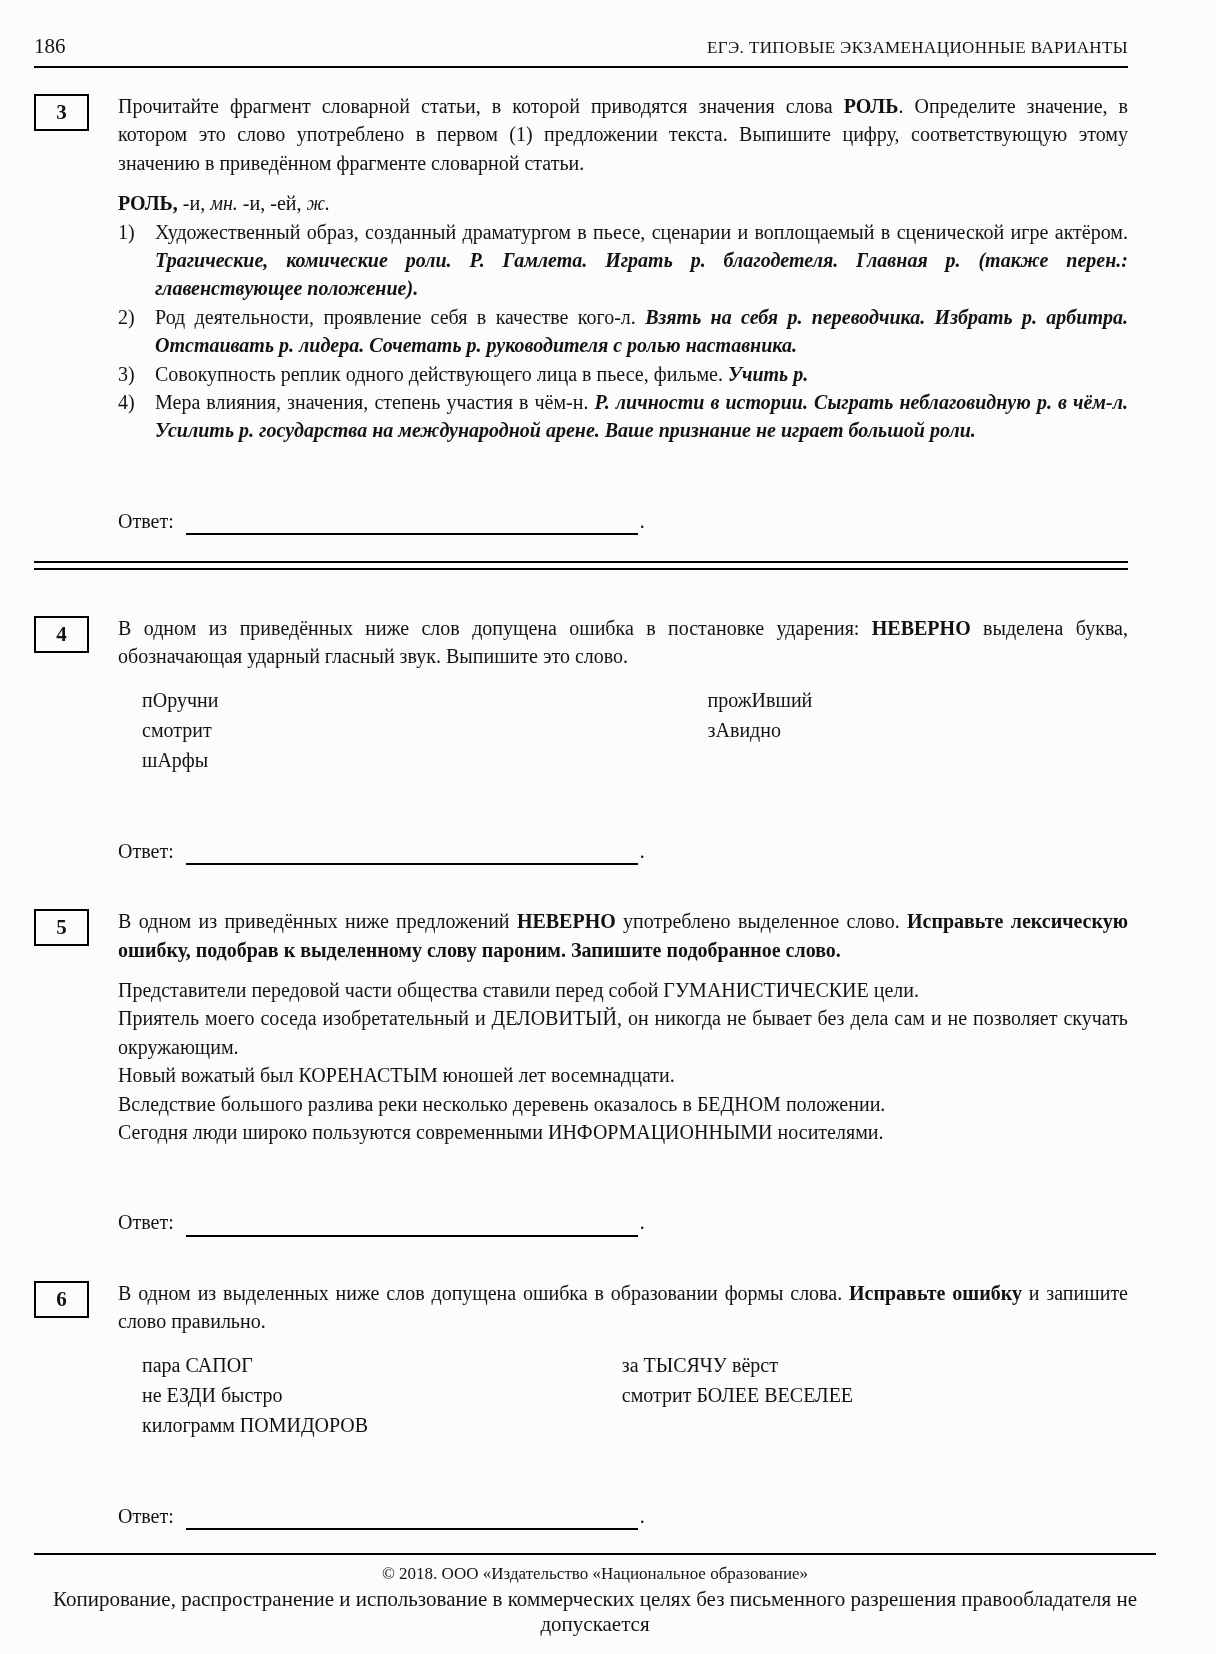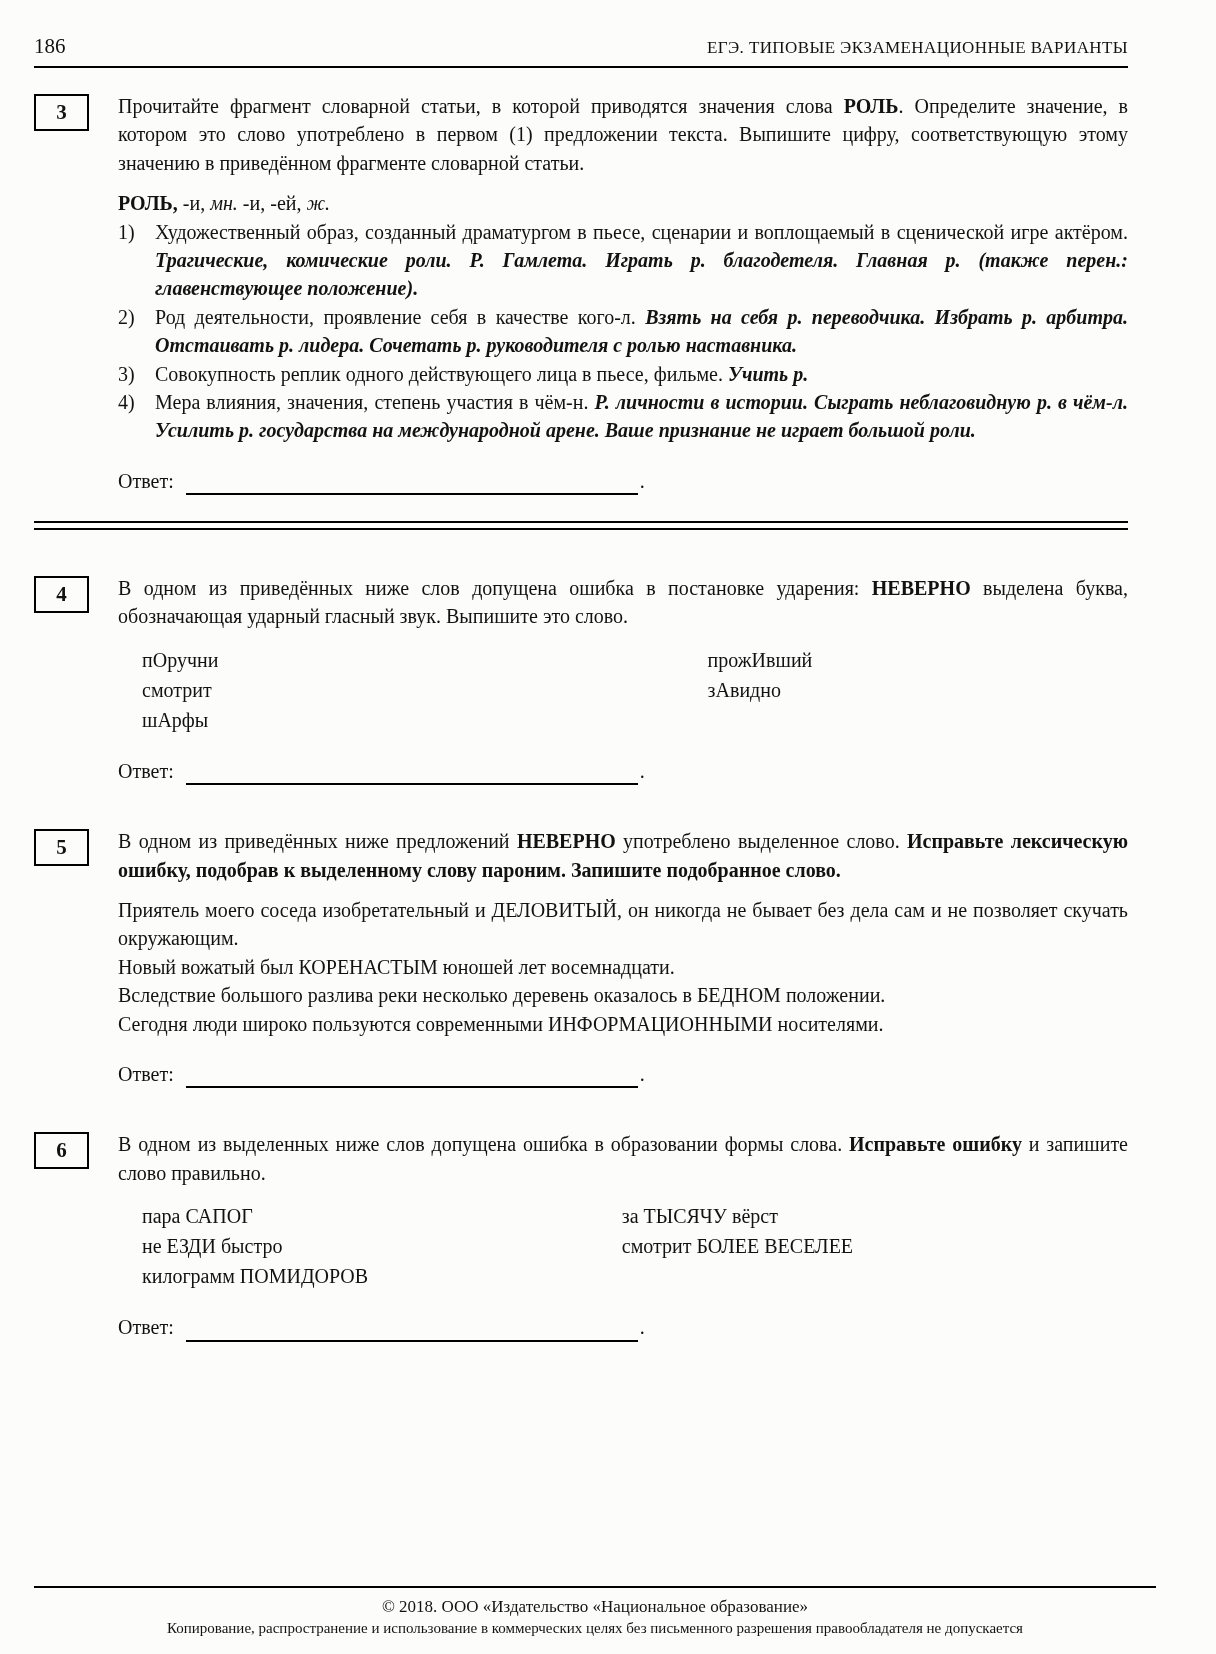--- a/index.html
+++ b/index.html
@@ -36,21 +36,21 @@
   .qbody { font-size: 20px; line-height: 1.42; text-align: justify; }
   .st-b { font-weight: bold; }
   .st-i { font-style: italic; }
 
   .dict-headword { margin-top: 12px; }
   .dict-senses { margin-top: 0; }
   .sense { display: grid; grid-template-columns: 37px 1fr; }
   .sense-num { text-align: left; }
 
   .answer-row { display: flex; align-items: flex-end; margin-top: 22px; }
-  .answer-label { margin-right: 12px; }
+  .answer-label { margin-right: 12px; margin-top: 40px; }
   .answer-blank { width: 452px; border-bottom: 2px solid #000; height: 24px; display: inline-block; }
   .answer-period { margin-left: 2px; }
 
   .double-rule {
     margin-top: 26px;
     border-top: 2.5px solid #000;
     border-bottom: 2.5px solid #000;
     height: 9px;
   }
 
@@ -58,21 +58,21 @@
   .q4-cols { grid-template-columns: 56% 44%; }
   .q6-cols { grid-template-columns: 47.5% 52.5%; }
   .word { line-height: 1.5; text-align: left; margin-left: 24px; }
 
   .sentences { margin-top: 12px; }
   .sentences p { margin: 0; }
 
   .page-footer { position: absolute; left: 34px; right: 60px; bottom: 17px; text-align: center; }
   .footer-rule { border-top: 2px solid #000; margin-bottom: 9px; }
   .footer-copyright { font-size: 17px; margin-bottom: 3px; }
-  .footer-notice { font-size: 15px; }
+  .footer-notice { font-size: 21px; }
 </style>
 </head>
 <body>
 
 <div class="page">
 
   <header class="page-header">
     <span class="page-number">186</span>
     <span class="header-title">ЕГЭ. ТИПОВЫЕ ЭКЗАМЕНАЦИОННЫЕ ВАРИАНТЫ</span>
   </header>
@@ -138,20 +138,21 @@
     </div>
   </section>
 
   <section class="question q5">
     <div class="qnum-box">
       <span>5</span>
     </div>
     <div class="qbody">
       <p class="qtext"><span>В одном из приведённых ниже предложений </span><span class="st-b">НЕВЕРНО</span><span> употреблено выделенное слово. </span><span class="st-b">Исправьте лексическую ошибку, подобрав к выделенному слову пароним. Запишите подобранное слово.</span></p>
       <div class="sentences">
+        <p>Представители передовой части общества ставили перед собой ГУМАНИСТИЧЕСКИЕ цели.</p>
         <p>Приятель моего соседа изобретательный и ДЕЛОВИТЫЙ, он никогда не бывает без дела сам и не позволяет скучать окружающим.</p>
         <p>Новый вожатый был КОРЕНАСТЫМ юношей лет восемнадцати.</p>
         <p>Вследствие большого разлива реки несколько деревень оказалось в БЕДНОМ положении.</p>
         <p>Сегодня люди широко пользуются современными ИНФОРМАЦИОННЫМИ носителями.</p>
       </div>
       <div class="answer-row">
         <span class="answer-label">Ответ:</span>
         <span class="answer-blank"></span>
         <span class="answer-period">.</span>
       </div>

